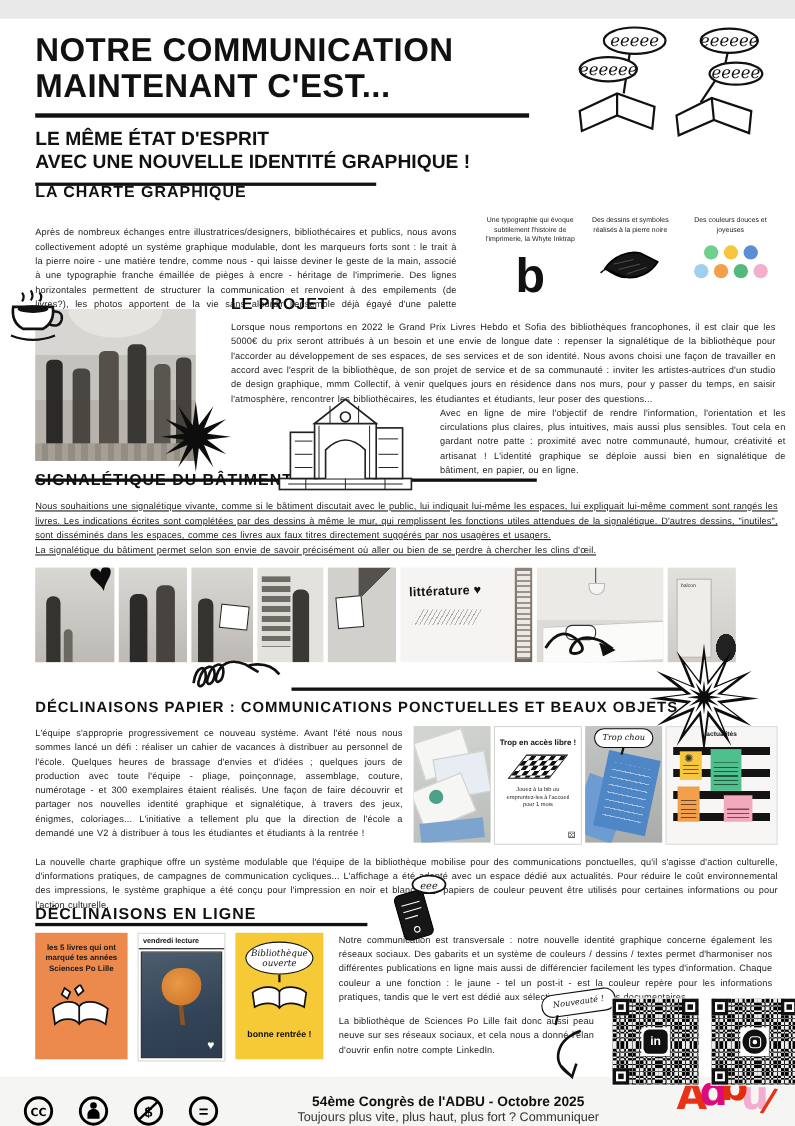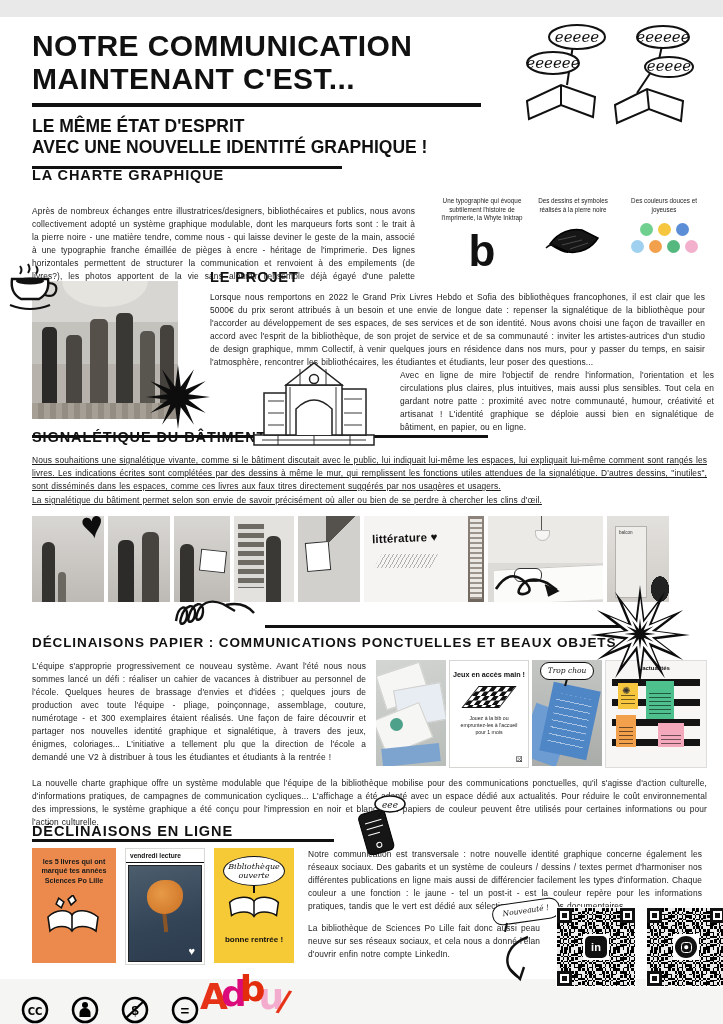--- a/index.html
+++ b/index.html
@@ -323,21 +323,21 @@
       <p class="body papier-text">L'équipe s'approprie progressivement ce nouveau système. Avant l'été nous nous sommes lancé un défi : réaliser un cahier de vacances à distribuer au personnel de l'école. Quelques heures de brassage d'envies et d'idées ; quelques jours de production avec toute l'équipe - pliage, poinçonnage, assemblage, couture, numérotage - et 300 exemplaires étaient réalisés. Une façon de faire découvrir et partager nos nouvelles identité graphique et signalétique, à travers des jeux, énigmes, coloriages... L'initiative a tellement plu que la direction de l'école a demandé une V2 à distribuer à tous les étudiantes et étudiants à la rentrée !</p>
       <div class="papier-imgs">
         <div class="pimg pi1">
           <div class="sheet s1"></div>
             <div class="sheet s2"></div>
             <div class="sheet s3"></div>
           <div class="badge-t"></div>
             <div class="sheet-blue"></div>
         </div>
         <div class="pimg pi2">
-          <div class="jeux-title">Jeux en accès main !</div>
+          <div class="jeux-title">Trop en accès libre !</div>
           <div class="checker"></div>
           <div class="jeux-cap">Jouez à la bib ou empruntez-les à l'accueil pour 1 mois</div>
           <span class="dice">⚄</span>
         </div>
         <div class="pimg pi3">
           <div class="chou">Trop chou</div>
           <div class="bluebk2"></div>
             <div class="bluebk"></div>
         </div>
         <div class="pimg pi4">
@@ -447,20 +447,24 @@
         <text x="15" y="20" text-anchor="middle" font-size="13" font-weight="bold" fill="#000">$</text>
         <line x1="6" y1="23" x2="24" y2="6" stroke="#000" stroke-width="2.2"></line>
         <text x="15" y="35" text-anchor="middle" font-size="8" font-weight="bold" fill="#000">NC</text>
       </svg>
       <svg width="30" height="36" viewBox="0 0 30 36">
         <circle cx="15" cy="15" r="12" fill="none" stroke="#000" stroke-width="2.6"></circle>
         <text x="15" y="20.5" text-anchor="middle" font-size="15" font-weight="bold" fill="#000">=</text>
         <text x="15" y="35" text-anchor="middle" font-size="8" font-weight="bold" fill="#000">ND</text>
       </svg>
     </div>
+    <div class="foot-center">
+      <div class="fc1">54ème Congrès de l'ADBU - Octobre 2025</div>
+      <div class="fc2">Toujours plus vite, plus haut, plus fort ? Communiquer</div>
+    </div>
     <div class="adbu">
       <span class="l-A">A</span><span class="l-d">d</span><span class="l-b">b</span><span class="l-u">u</span><span class="l-slash">/</span>
     </div>
   </footer>
 
   <svg class="deco" style="left:4px;top:246px" width="60" height="52" viewBox="0 0 60 52">
     <g stroke="#111" fill="none" stroke-width="2">
       <path d="M16,3 q3,4 0,8"></path>
         <path d="M24,1 q3,5 0,9"></path>
         <path d="M32,3 q3,4 0,8"></path>

